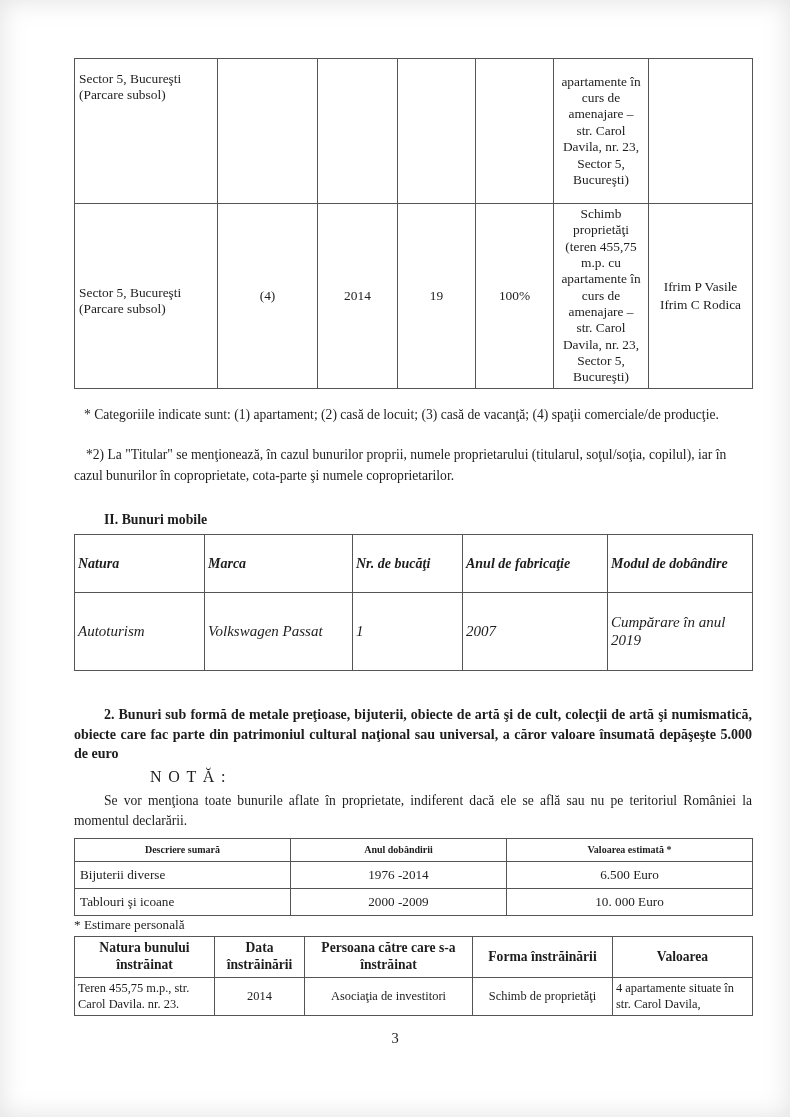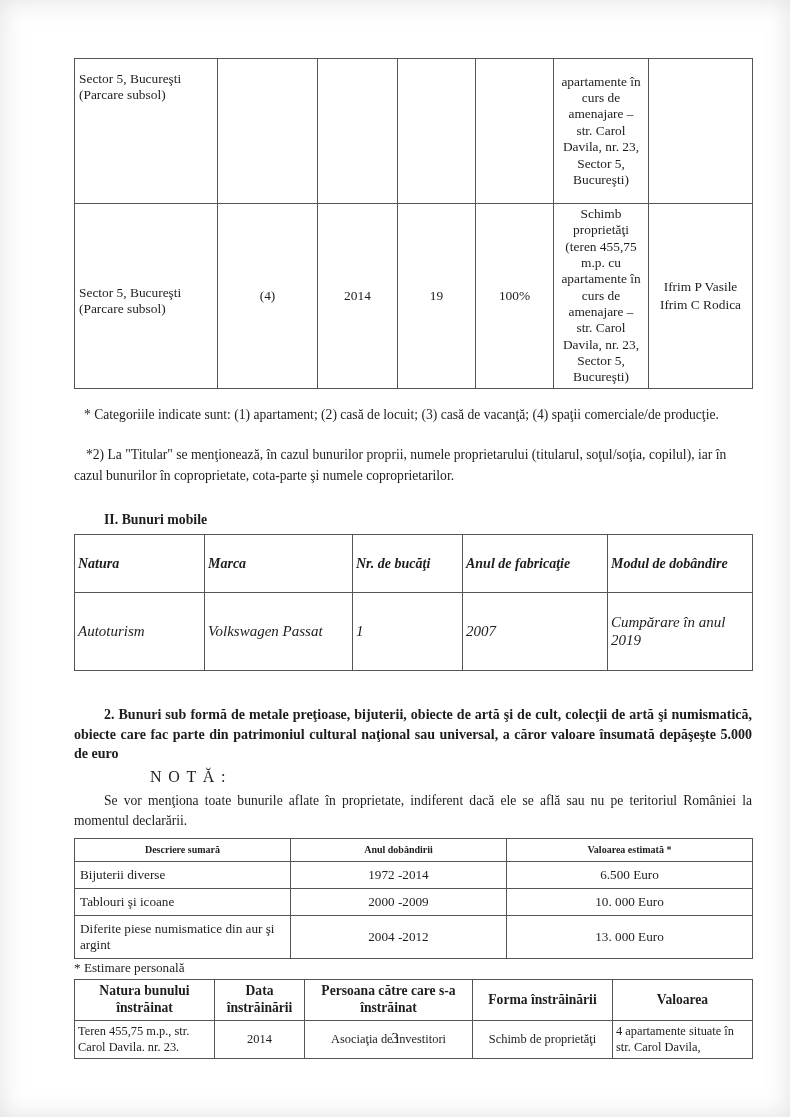--- a/index.html
+++ b/index.html
@@ -280,32 +280,27 @@
       <thead>
         <tr>
           <th>Descriere sumară</th>
           <th>Anul dobândirii</th>
           <th>Valoarea estimată *</th>
         </tr>
       </thead>
       <tbody>
         <tr>
           <td class="l">Bijuterii diverse</td>
-          <td class="c">1972 -2014</td>
+          <td class="c">1976 -2014</td>
           <td class="c">6.500 Euro</td>
         </tr>
         <tr>
           <td class="l">Tablouri şi icoane</td>
           <td class="c">2000 -2009</td>
           <td class="c">10. 000 Euro</td>
-        </tr>
-        <tr>
-          <td class="l">Diferite piese numismatice din aur şi argint</td>
-          <td class="c">2004 -2012</td>
-          <td class="c">13. 000 Euro</td>
         </tr>
       </tbody>
     </table>
     <p class="estim">* Estimare personală</p>
 
 
     <table class="tbl-sold">
       <colgroup>
         <col style="width:140px">
         <col style="width:90px">

